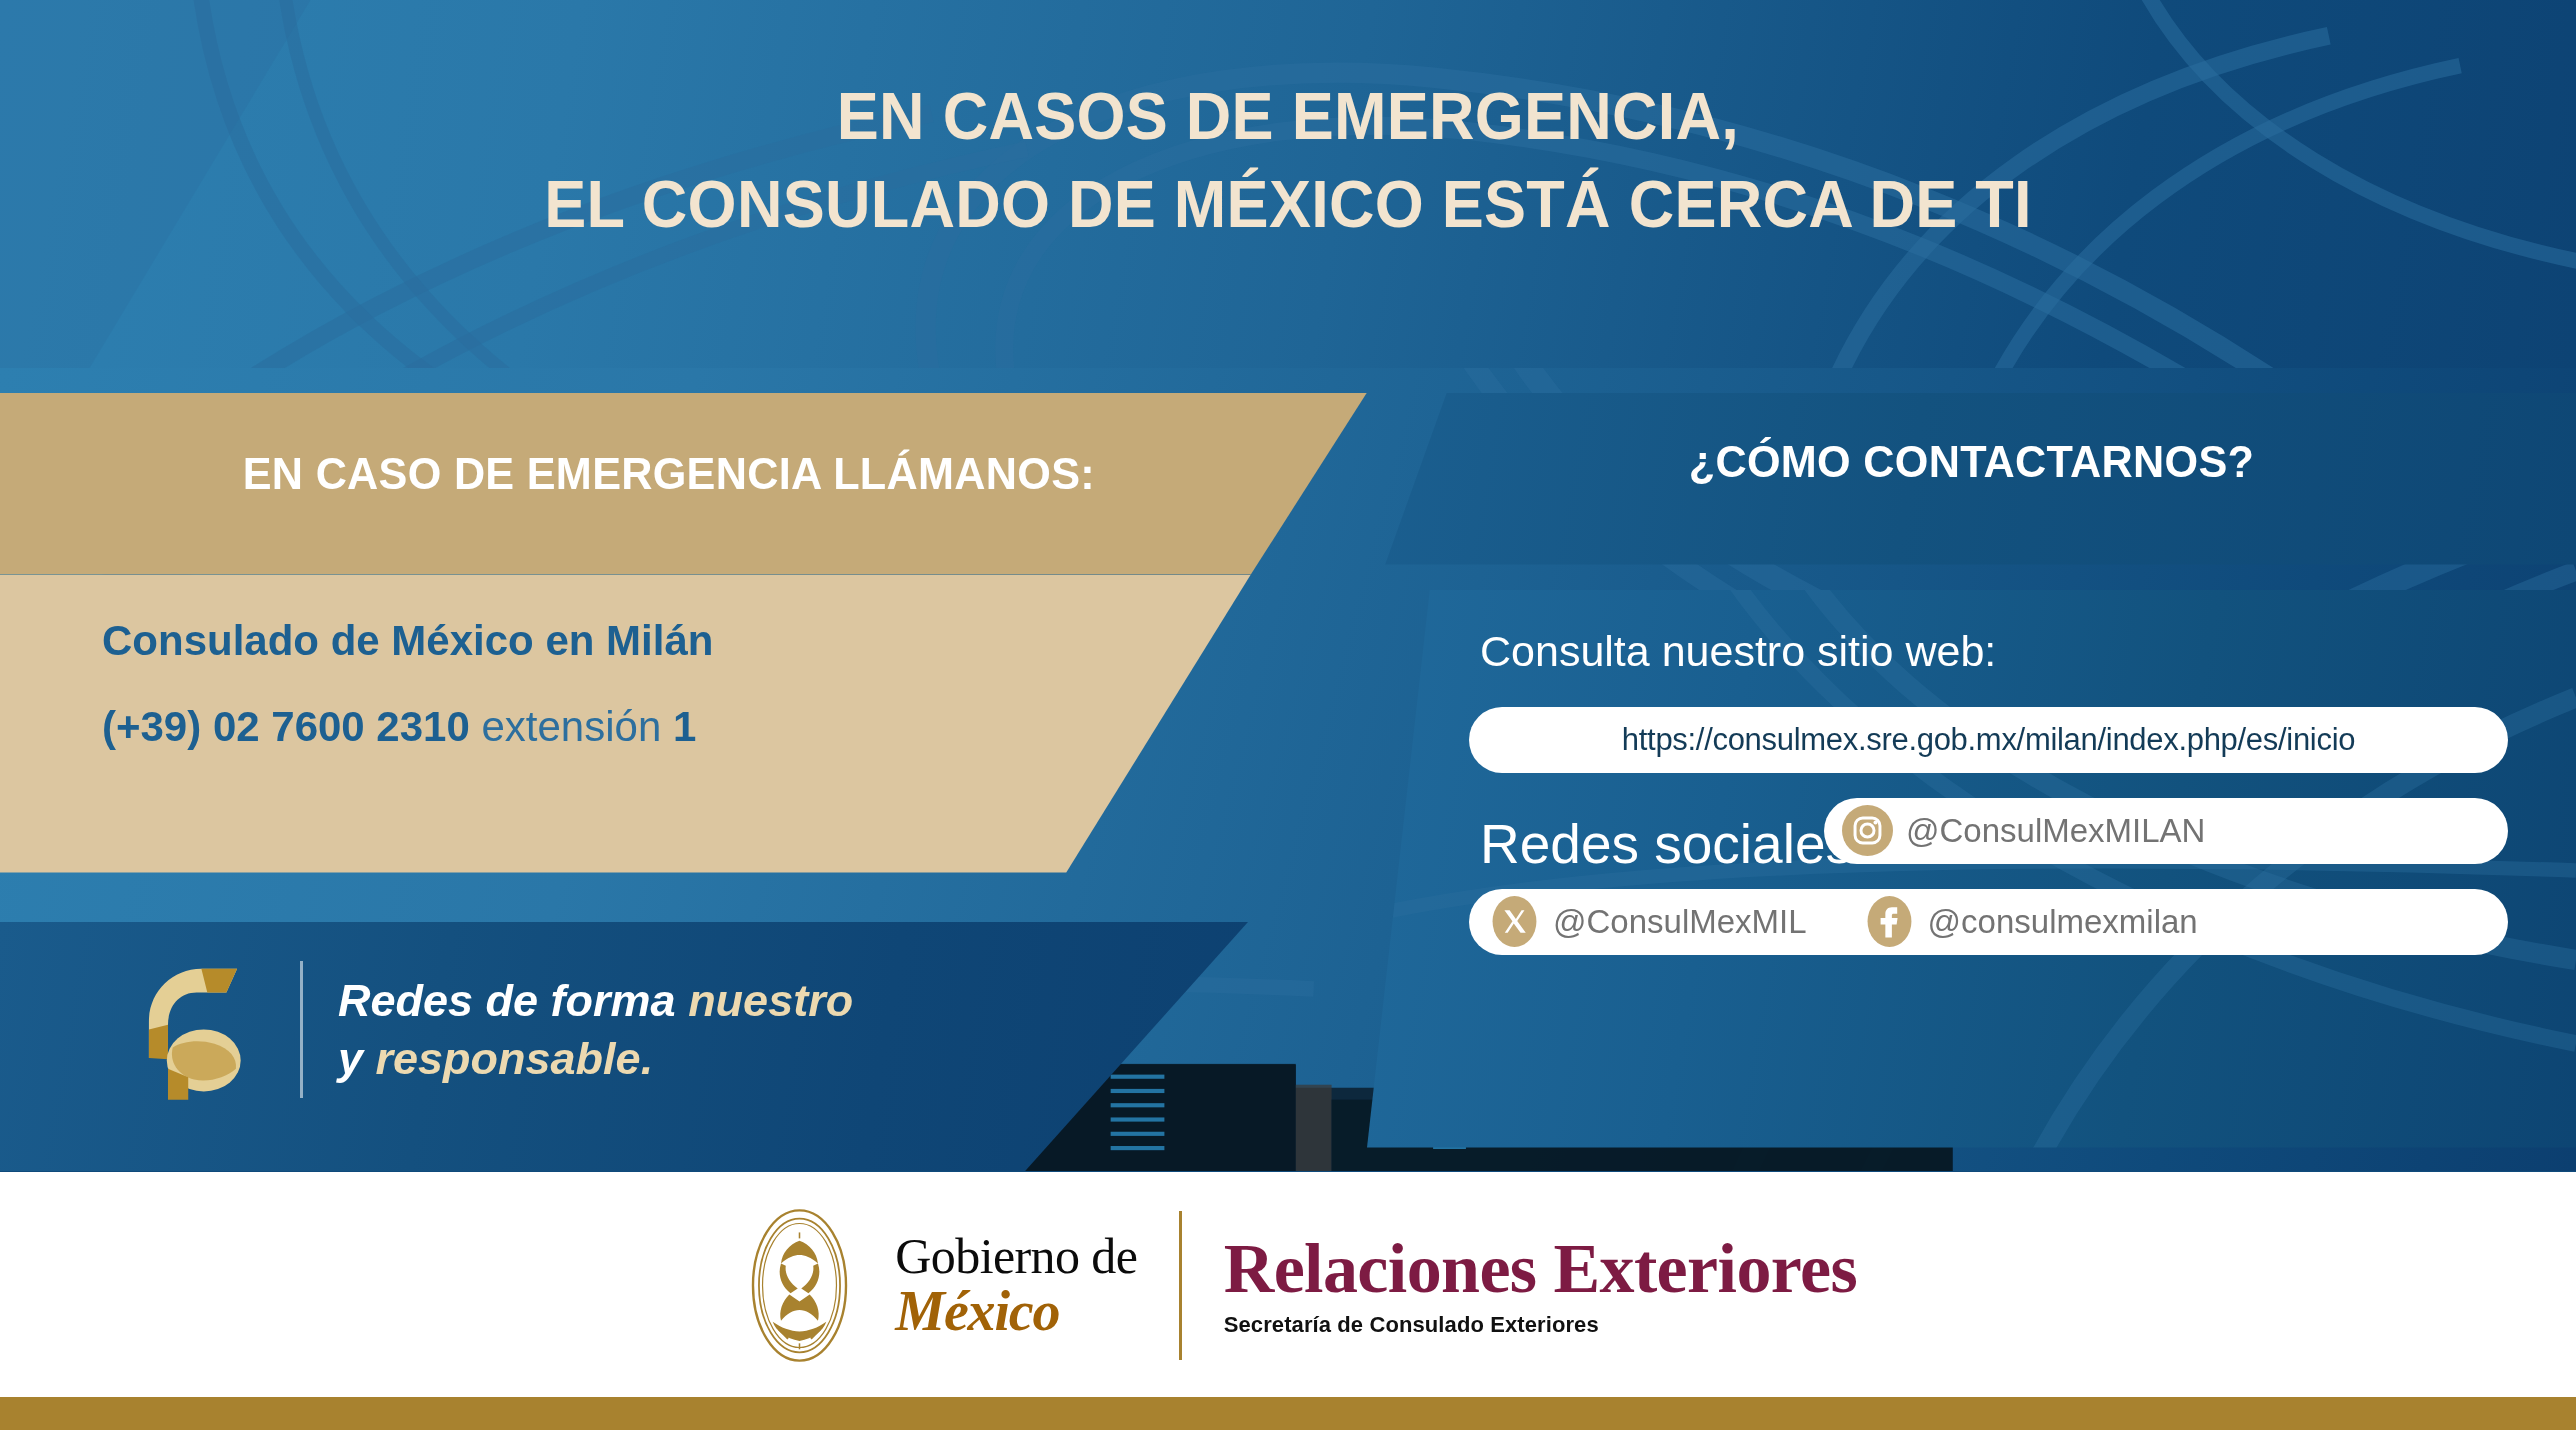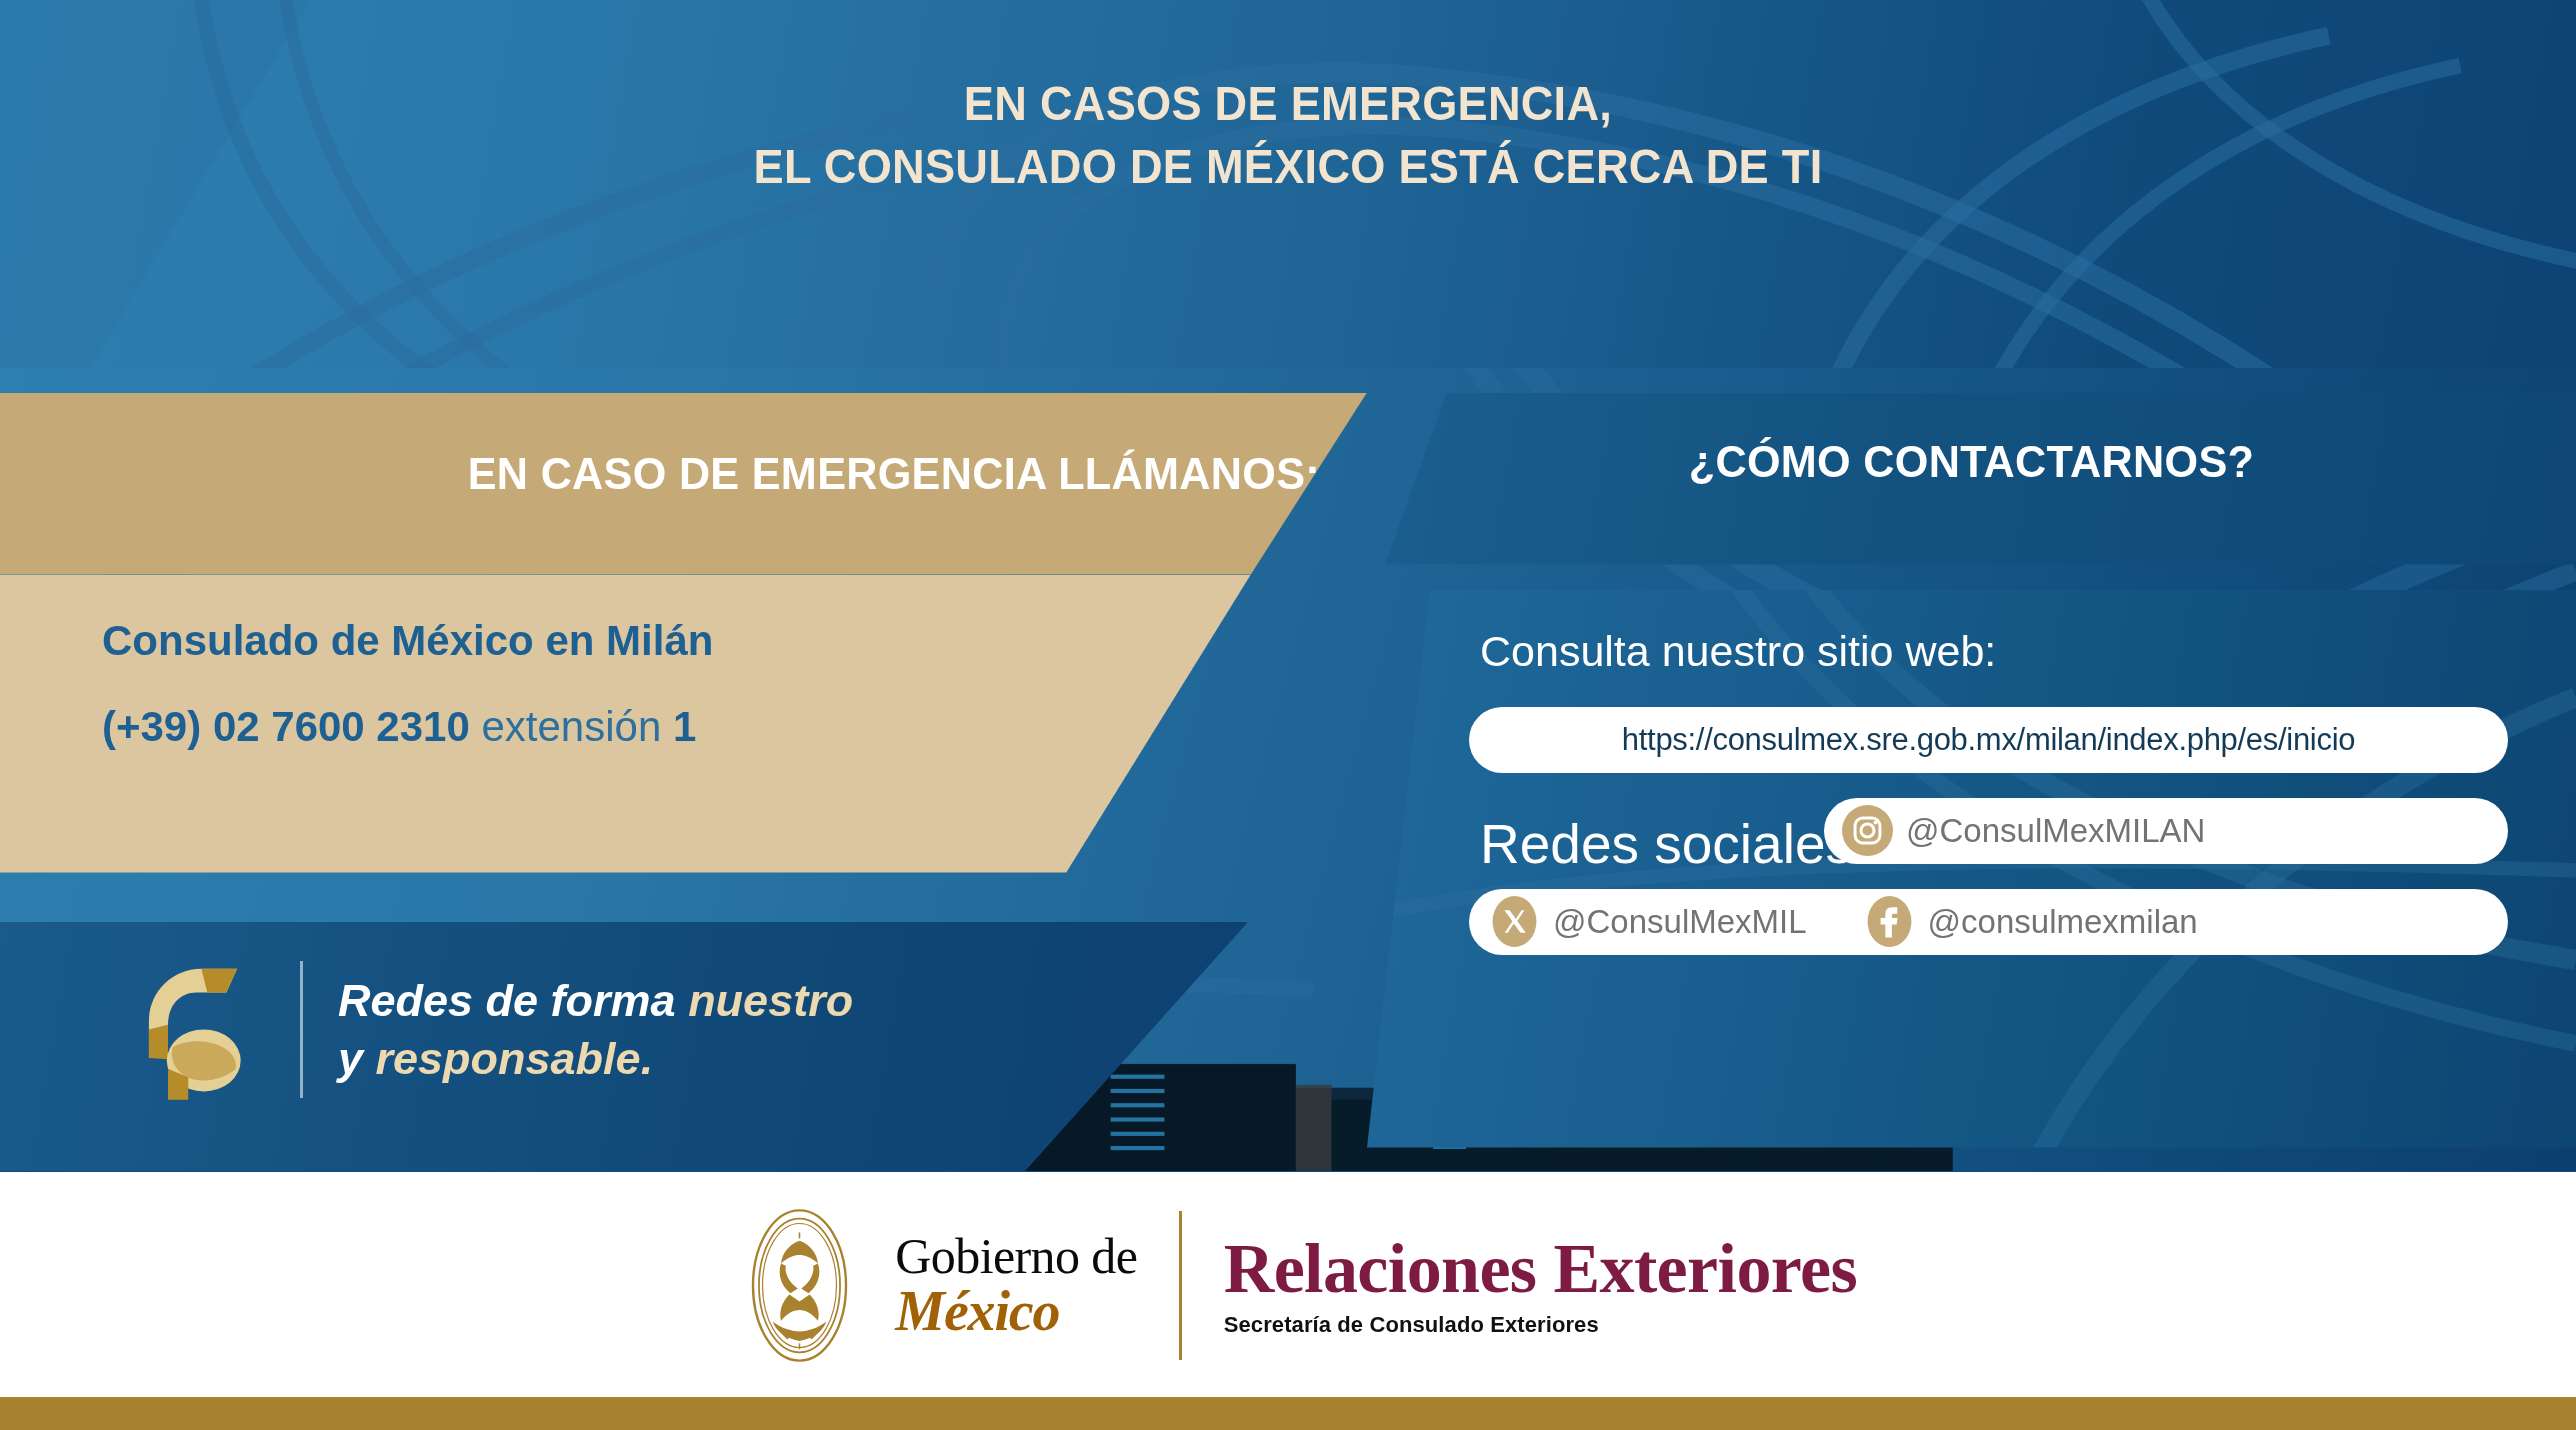--- a/index.html
+++ b/index.html
@@ -17,21 +17,21 @@
   .hero{
     position:absolute;left:0;top:0;width:2576px;height:368px;
     background:linear-gradient(100deg,#2d7fb0 0%,#2a78a9 22%,#1f6596 52%,#0f4a7b 82%,#0d4374 100%);
     overflow:hidden;
   }
   .hero-svg{position:absolute;left:0;top:0;width:100%;height:100%;}
   .hero-title{
     position:absolute;left:0;top:72px;width:100%;
     text-align:center;
     color:#f2e4cf;
-    font-size:48px;line-height:1.32;
+    font-size:67px;line-height:1.32;
     font-weight:bold;
     letter-spacing:0.3px;
     font-family:"Liberation Sans",sans-serif;
     text-shadow:0 0 0.6px rgba(0,0,0,.12);
   }
   .hero-title span{display:block;transform:scaleX(.94);transform-origin:center;}
 
   
   .body-area{
     position:absolute;left:0;top:368px;width:2576px;height:803px;
@@ -47,21 +47,21 @@
   .left-col{
     position:absolute;left:0;top:24.5px;width:1367px;height:503px;
   }
   .left-head{
     position:absolute;left:0;top:0;width:100%;height:182px;
     background:#c5aa78;
     clip-path:polygon(0 0, 100% 0, 91.5% 100%, 0 100%);
   }
   .left-head-text{
     position:absolute;left:0;top:55px;width:1338px;
-    text-align:right;
+    text-align:center;
     color:#ffffff;font-weight:bold;font-size:45px;letter-spacing:0.3px;
   }
   .left-head-text span{display:inline-block;transform:scaleX(.96);}
   .left-body{
     position:absolute;left:0;top:182px;width:100%;height:298px;
     background:#dcc6a0;
     clip-path:polygon(0 0, 91.5% 0, 78% 100%, 0 100%);
   }
   .left-line{
     position:absolute;left:102px;

